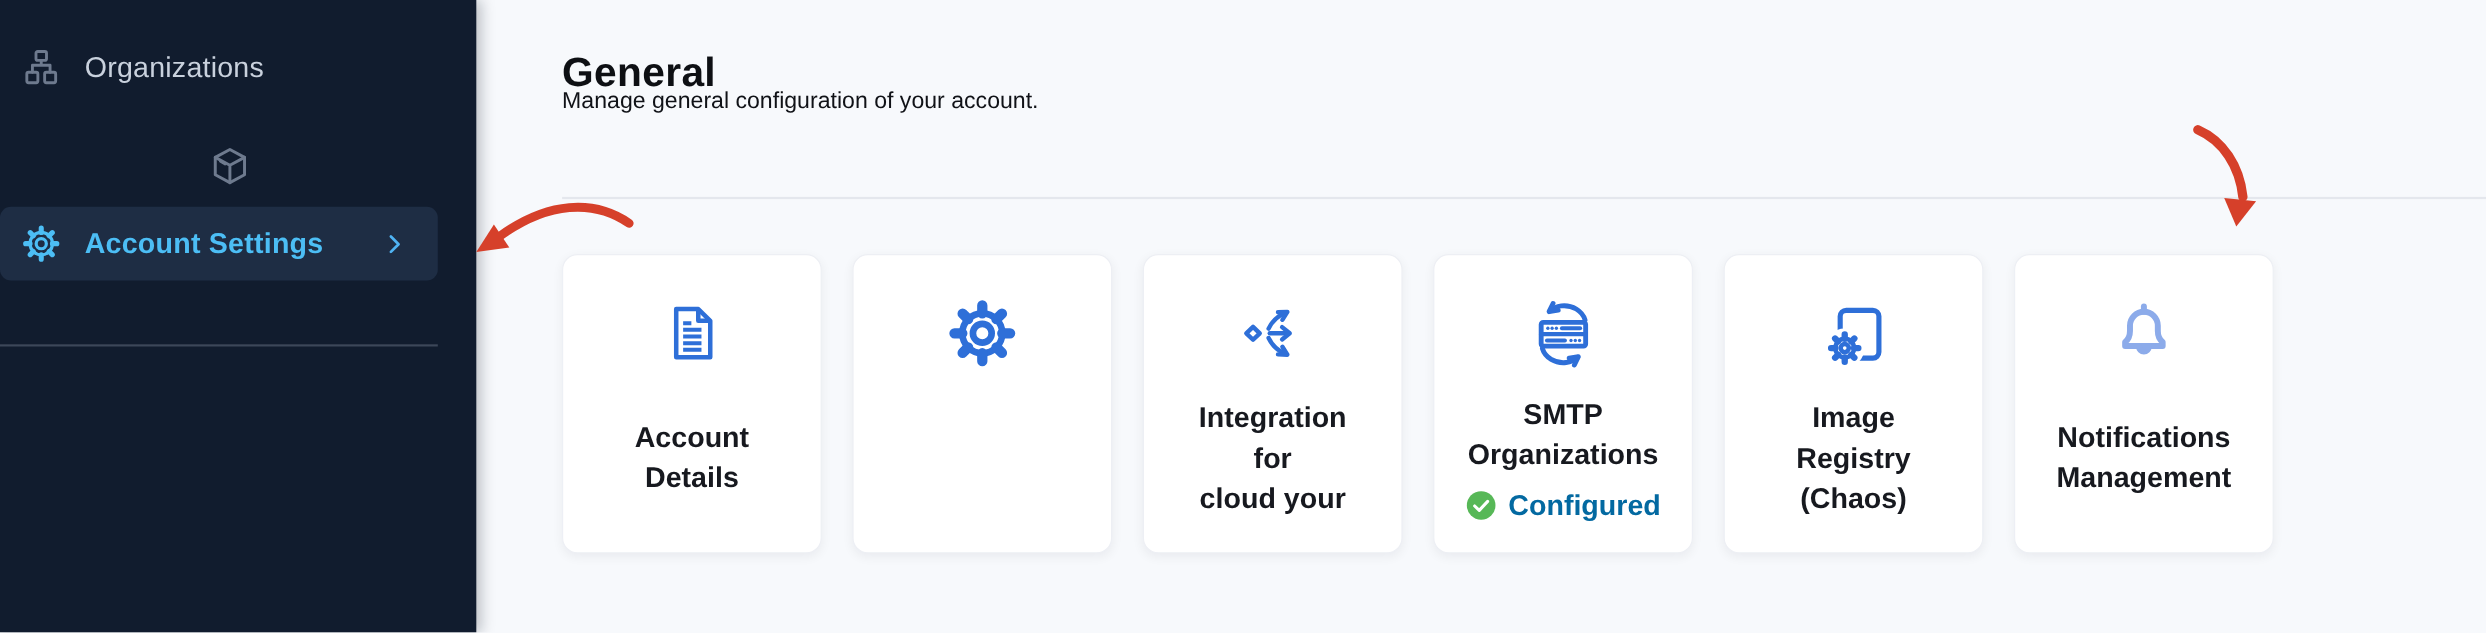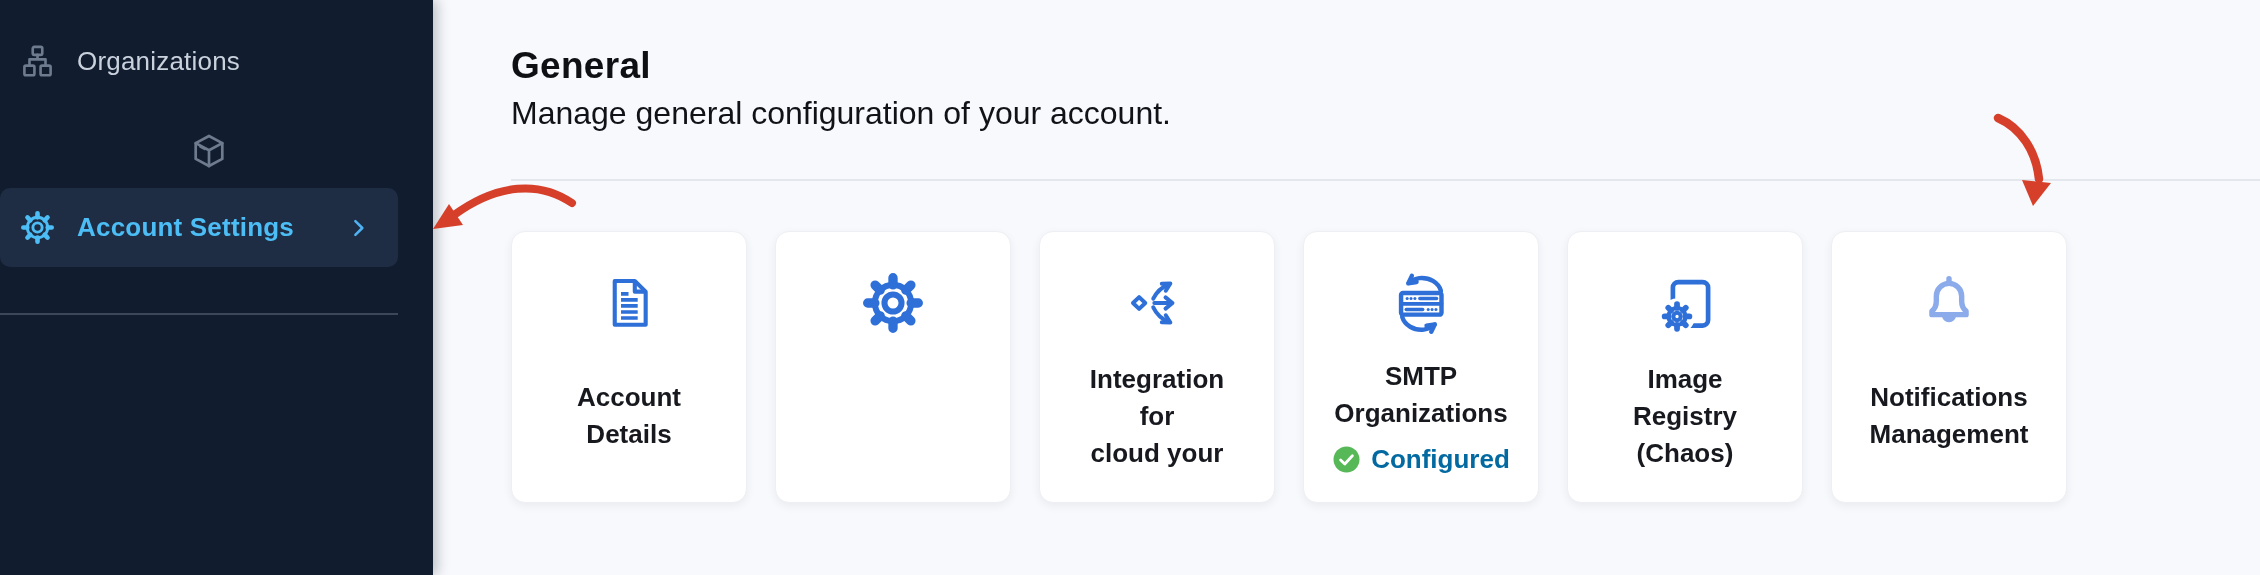--- a/index.html
+++ b/index.html
@@ -7,29 +7,29 @@
   #screen{position:relative;width:2260px;height:575px;overflow:hidden;background:#f7f9fc;}
 
   
   .sidebar{position:absolute;left:0;top:0;width:433px;height:575px;background:#111c2e;
            box-shadow:4px 0 12px rgba(8,14,28,.25);}
   .nav-item{position:absolute;left:0;display:flex;align-items:center;gap:21px;
             padding-left:19px;height:56px;width:398px;box-sizing:border-box;cursor:pointer;}
   .nav-item .nv-label{font-size:26px;color:#c9d1dd;letter-spacing:.2px;white-space:nowrap;}
   #nav-orgs{top:33px;}
   #nav-projects{top:132px;flex-direction:column;}
-  .nav-item.active{top:188px;height:79px;background:#1e2d44;border-radius:10px;}
+  .nav-item.active{top:188px;height:67px;background:#1e2d44;border-radius:10px;}
   .nav-item.active .nv-label{color:#4cbef5;font-weight:700;}
   .chev{position:absolute;right:26px;top:50%;transform:translateY(-50%);display:flex;}
   .sb-divider{position:absolute;top:313px;left:0;width:398px;height:2px;background:#3c4759;}
 
   
   .main{position:absolute;left:433px;top:0;width:1827px;height:574px;}
   .page-title{position:absolute;left:78px;top:20px;font-size:37px;font-weight:700;color:#0e1014;letter-spacing:.3px;}
-  .page-subtitle{position:absolute;left:78px;top:95px;font-size:32px;color:#101217;}
+  .page-subtitle{position:absolute;left:78px;top:80px;font-size:21px;color:#101217;}
   .content-divider{position:absolute;left:78px;right:0;top:179px;height:2px;background:#e4e7ed;}
 
   .cards{position:absolute;left:78px;top:231px;display:flex;gap:28px;}
   .card{width:236px;height:272px;background:#ffffff;border:1px solid #edeff4;border-radius:14px;
         box-sizing:border-box;box-shadow:0 3px 10px rgba(16,24,40,.06);
         display:flex;flex-direction:column;align-items:center;cursor:pointer;}
   .card-icon{margin-top:36px;height:70px;display:flex;align-items:center;justify-content:center;}
   .card-body{flex:1;display:flex;flex-direction:column;align-items:center;justify-content:center;
              padding:0 6px 8px;}
   .card-label{font-size:26px;line-height:37px;font-weight:700;color:#17191f;text-align:center;white-space:pre-line;}

